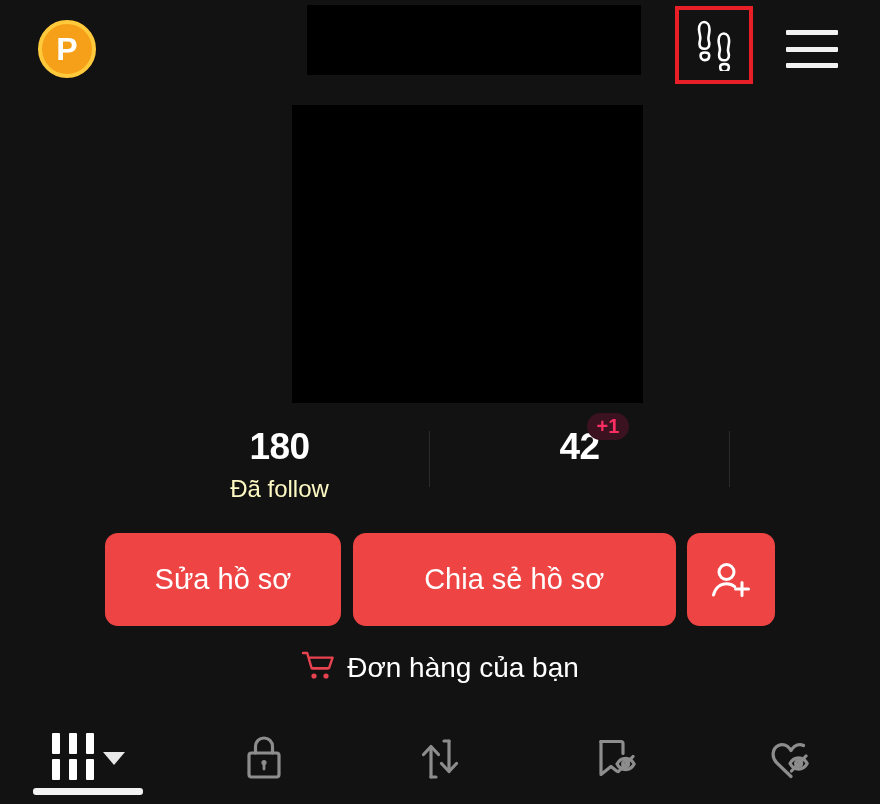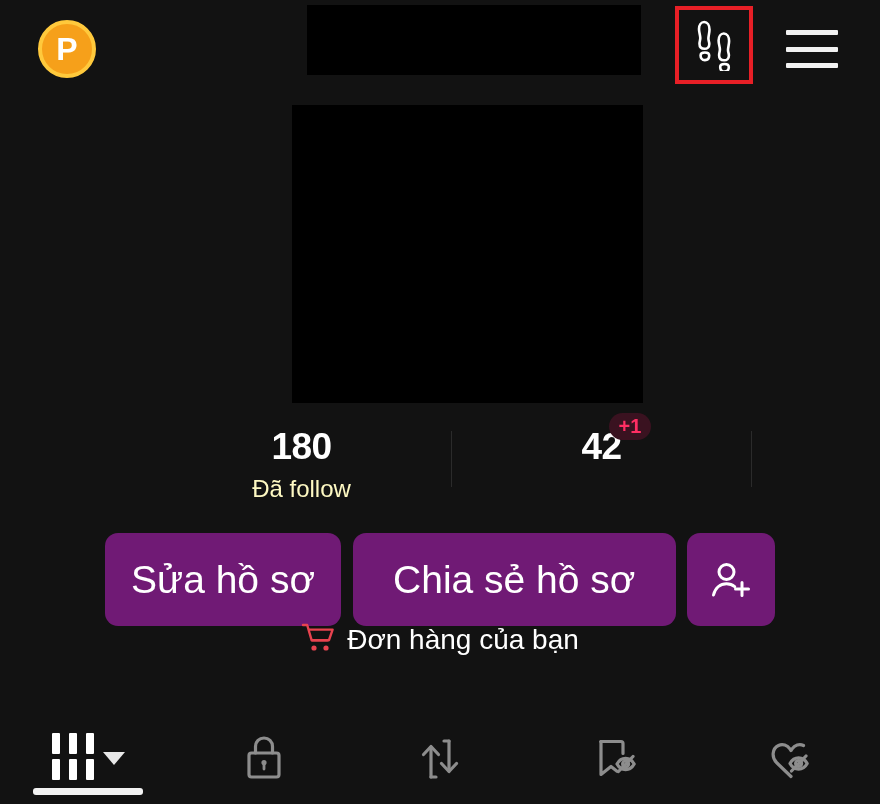--- a/index.html
+++ b/index.html
@@ -60,21 +60,21 @@
 
   
   .photo-redacted {
     position: absolute; left: 292px; top: 105px;
     width: 351px; height: 298px;
     background: #000000;
   }
 
   
   .stats {
-    position: absolute; left: 152px; top: 425px;
+    position: absolute; left: 130px; top: 425px;
     width: 600px; height: 95px;
     display: flex; align-items: flex-start;
   }
   .stat {
     position: relative;
     flex: 1 1 0;
     display: flex; flex-direction: column; align-items: center;
   }
   .stat-value {
     color: #ffffff;
@@ -106,36 +106,36 @@
     white-space: nowrap;
   }
 
   
   .actions {
     position: absolute; left: 105px; top: 533px;
     width: 670px; height: 93px;
     display: flex; align-items: stretch;
   }
   .btn {
-    background: #701a75;
+    background: #ef4444;
     border-radius: 13px;
     display: flex; align-items: center; justify-content: center;
     color: #ffffff;
-    font-size: 39px;
+    font-size: 29px;
     cursor: pointer;
   }
   .btn-edit { width: 248px; }
   .btn-share { width: 339px; margin-left: 12px; }
   .btn-adduser {
     width: 93px; margin-left: 11px;
   }
 
   
   .orders {
-    position: absolute; left: 0; top: 612px;
+    position: absolute; left: 0; top: 640px;
     width: 880px; height: 56px;
     display: flex; align-items: center; justify-content: center;
     gap: 12px;
     cursor: pointer;
   }
   .orders-label {
     color: #ffffff;
     font-size: 28px;
   }
 

